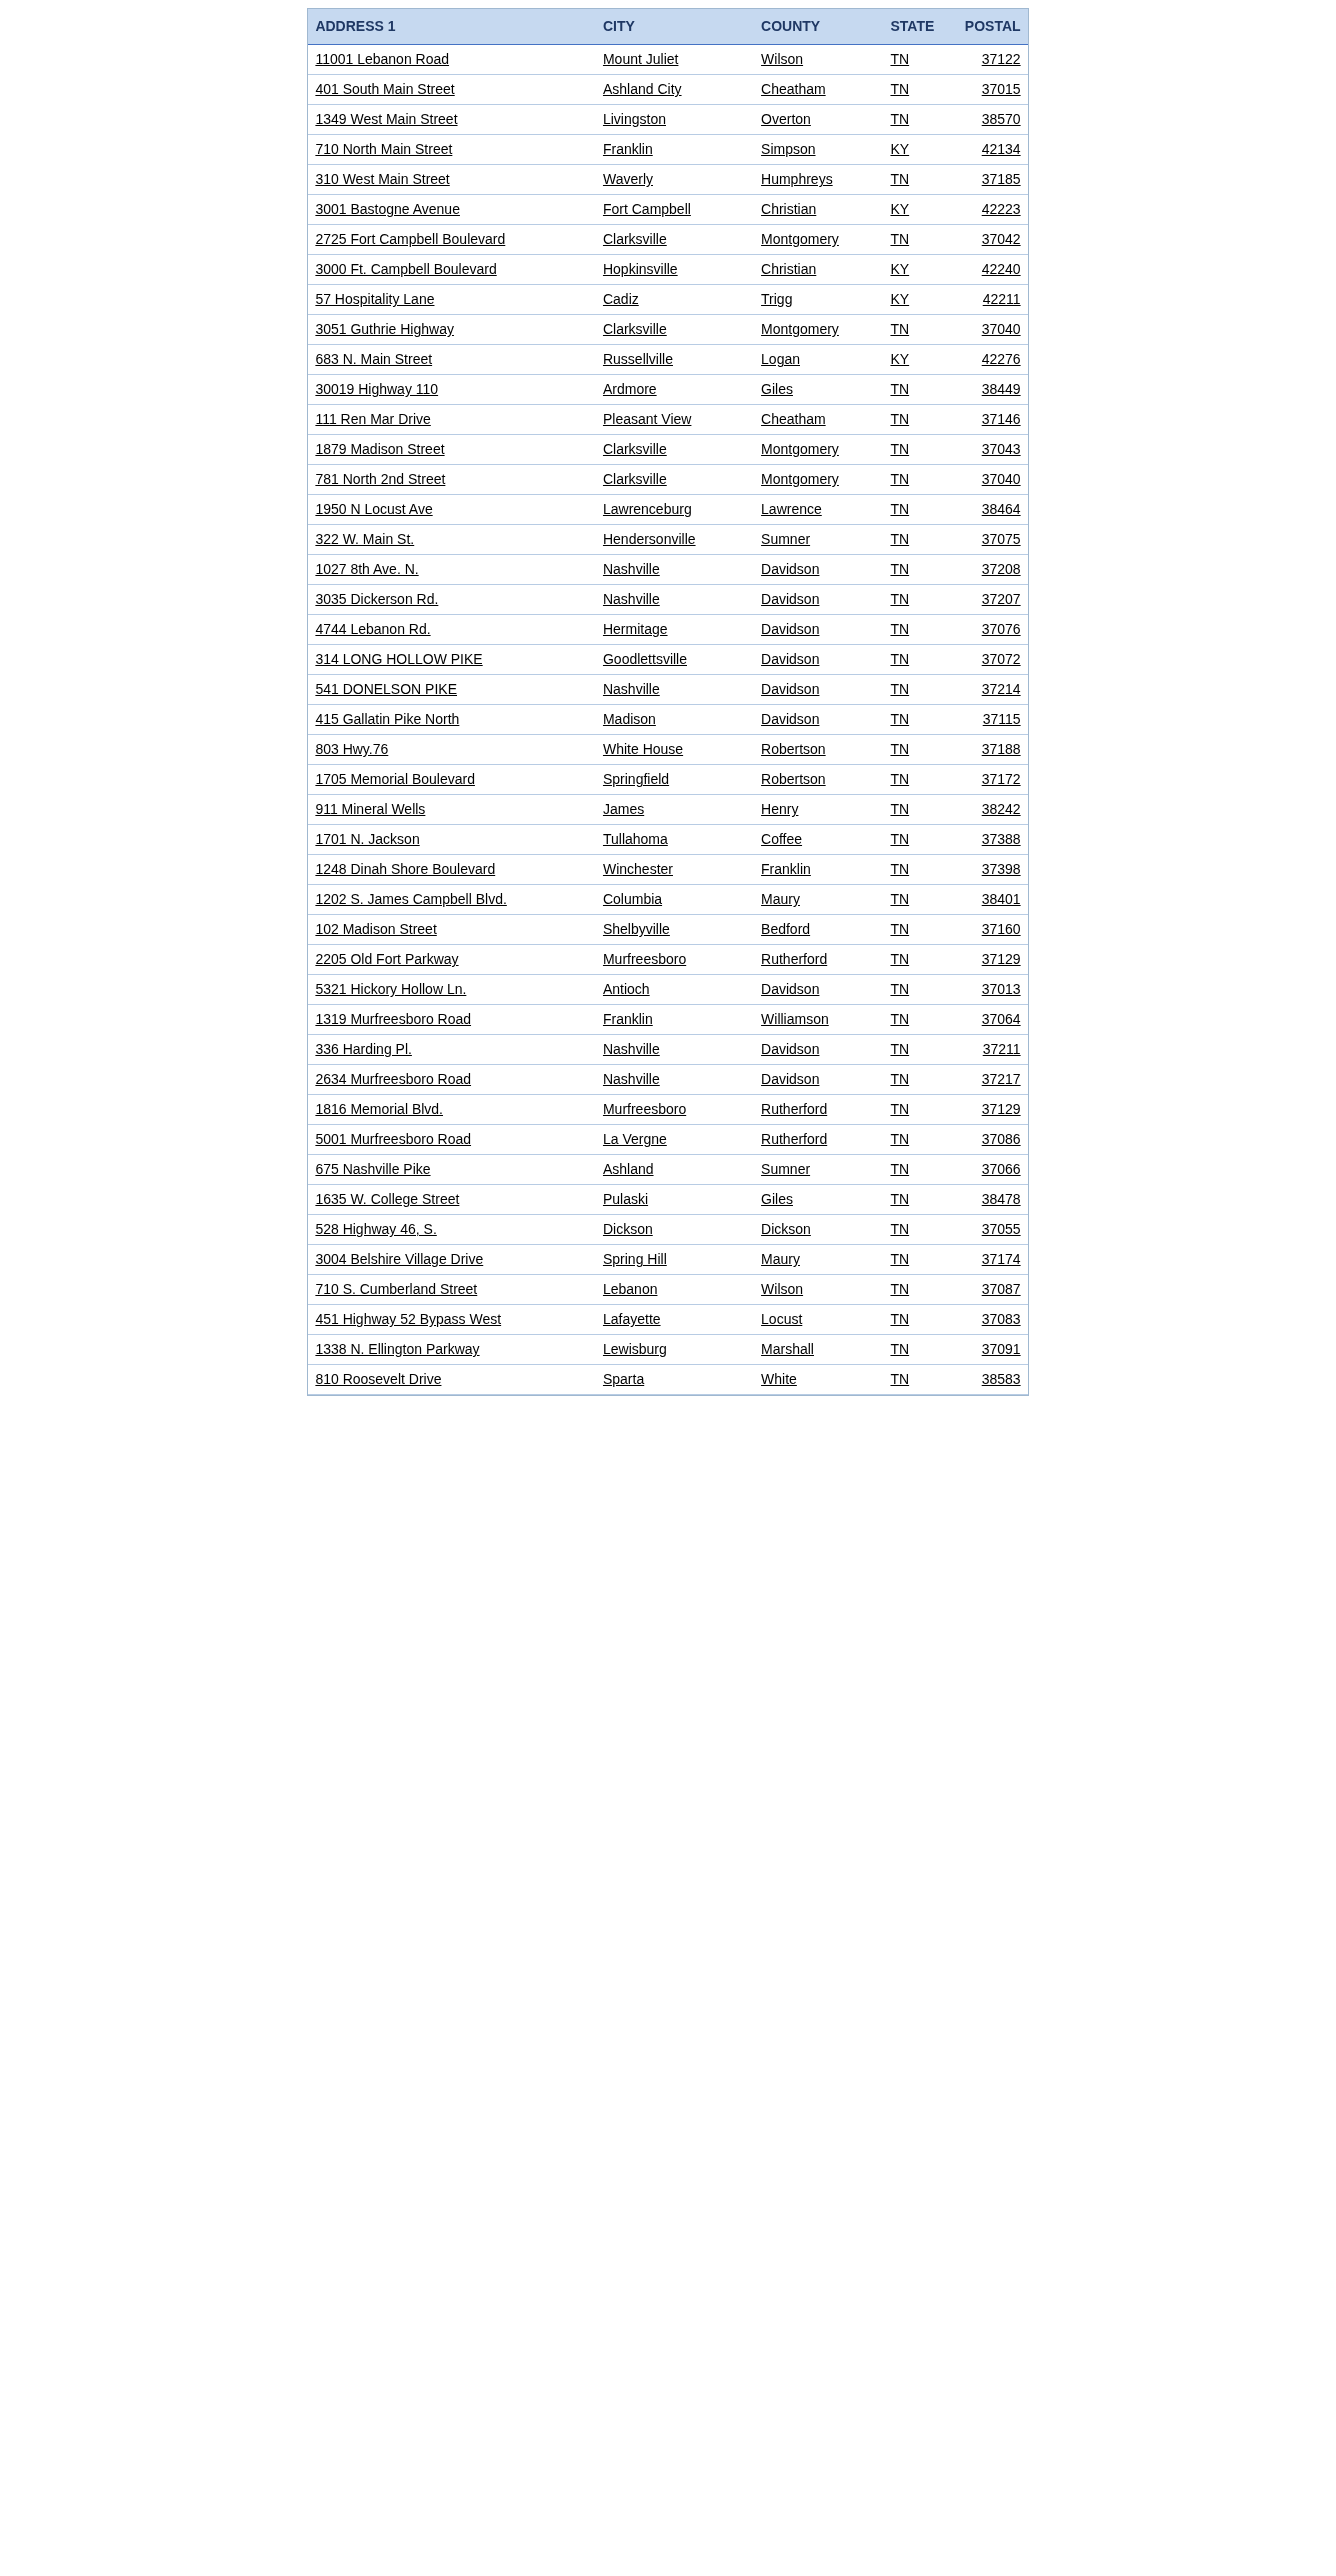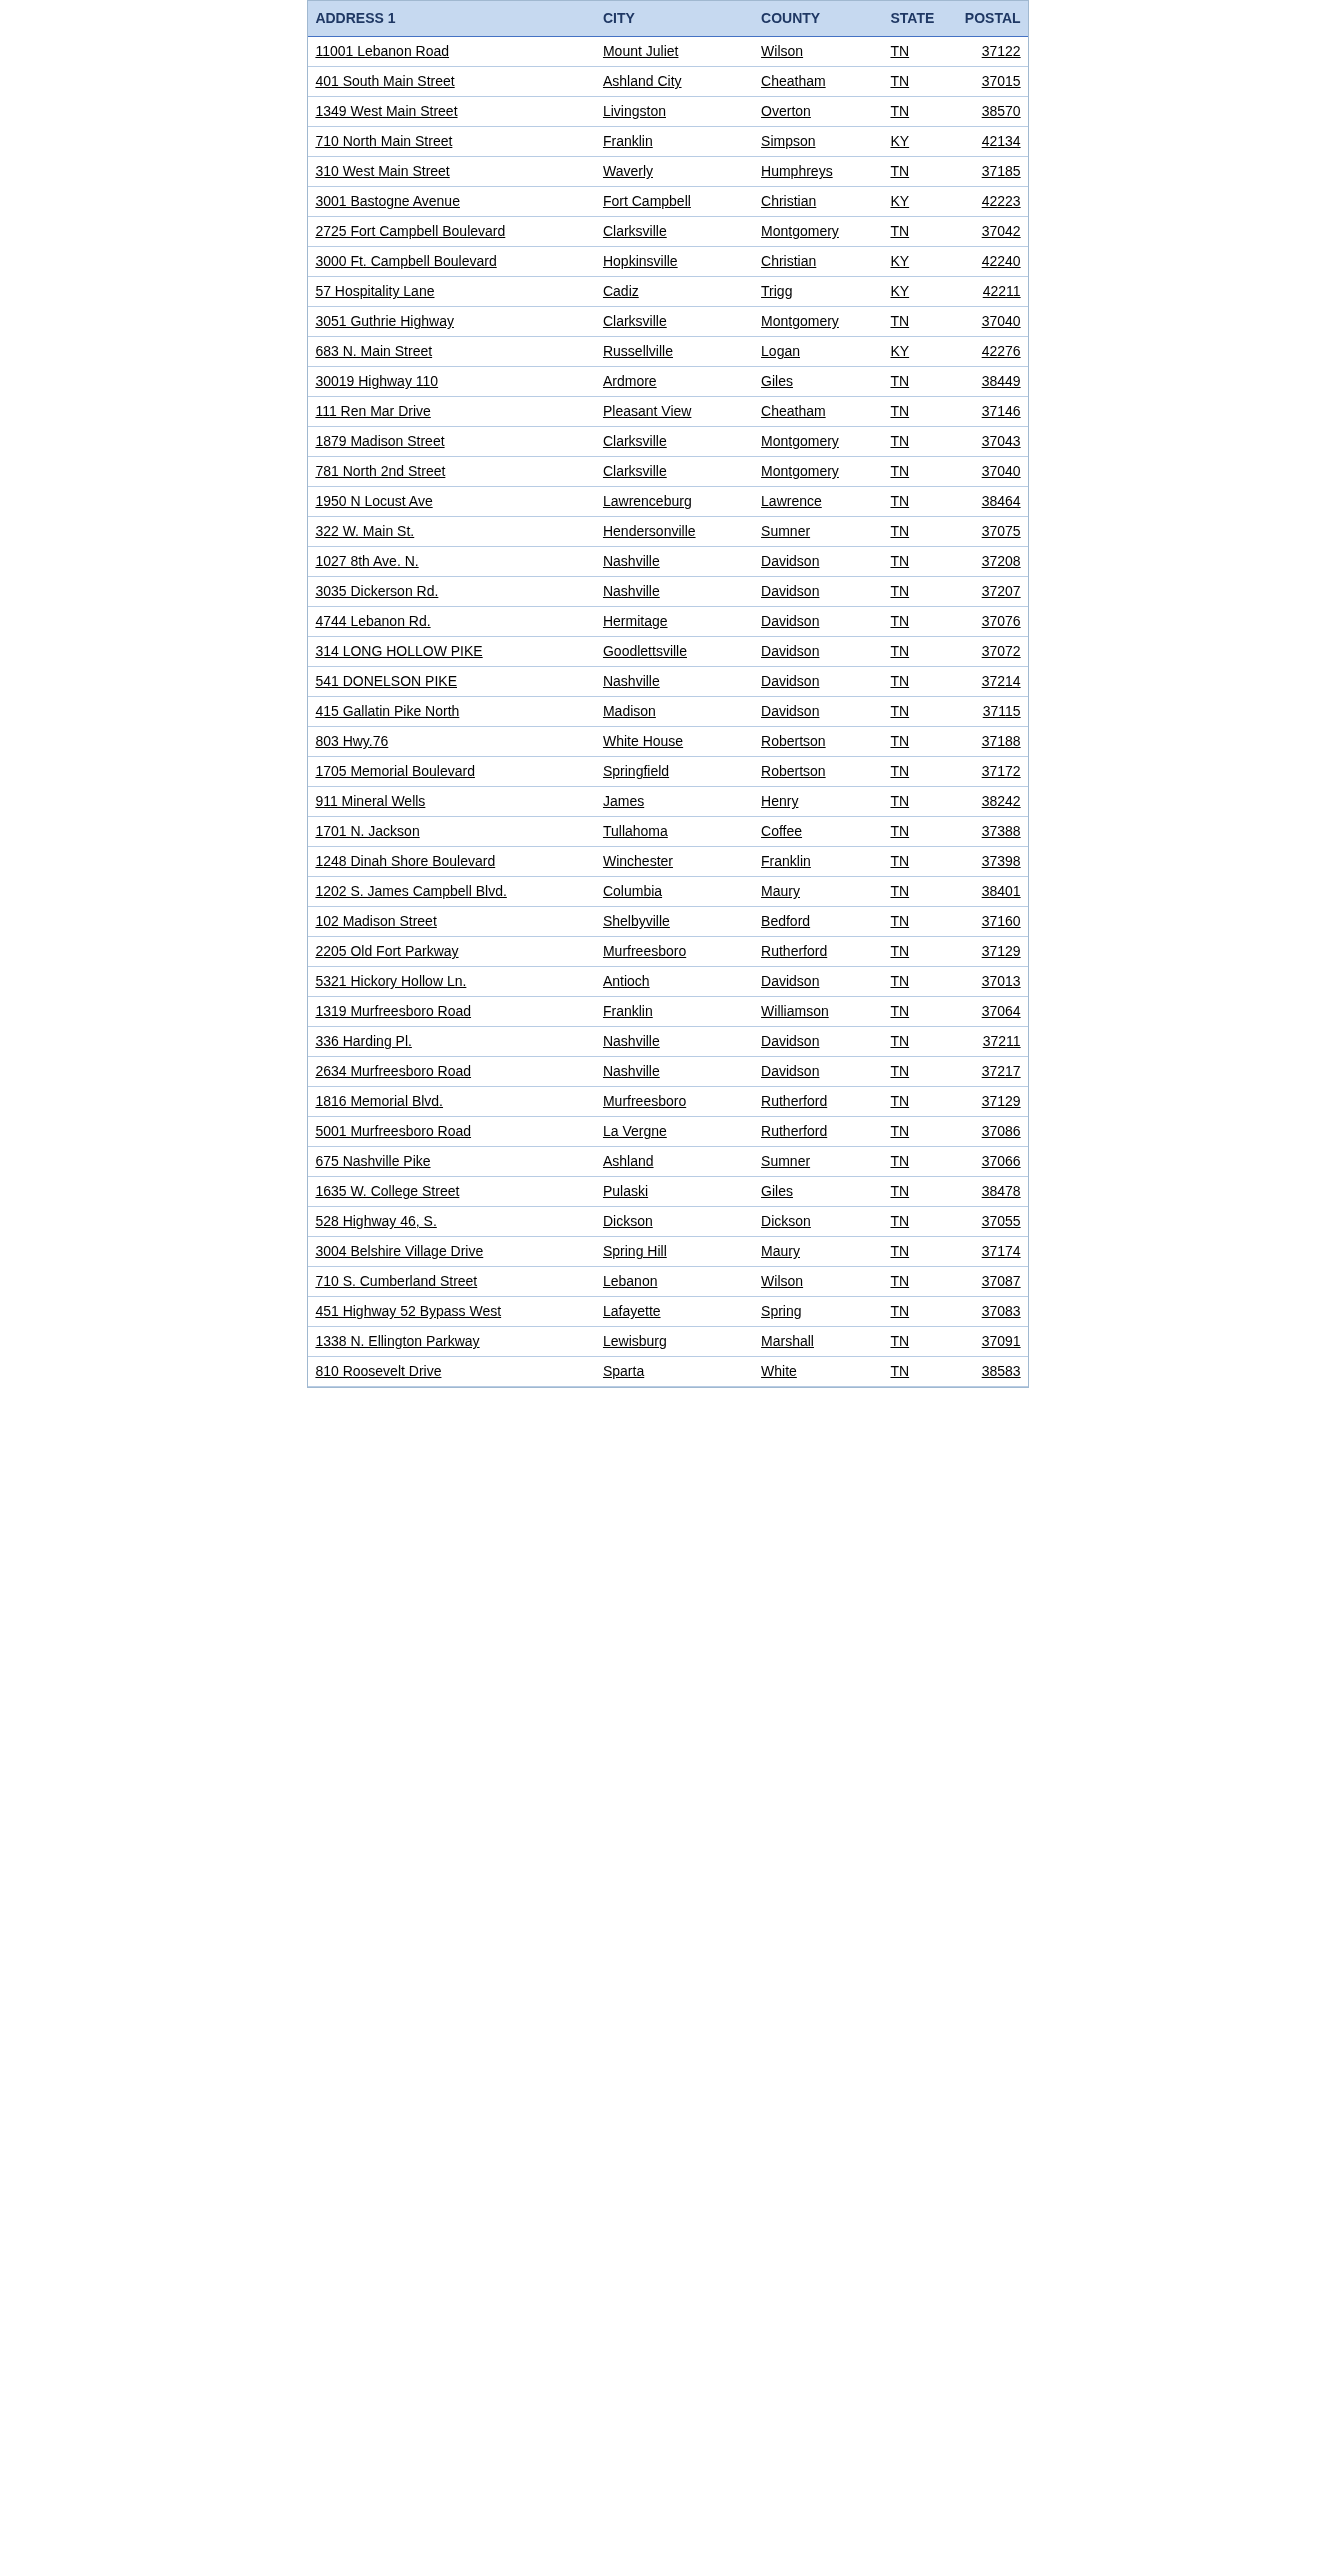--- a/index.html
+++ b/index.html
@@ -4,21 +4,21 @@
   <style>
     * { margin: 0; padding: 0; box-sizing: border-box; }
     body {
       font-family: Arial, sans-serif;
       font-size: 14px;
       background: #fff;
       color: #000;
     }
     .table-container {
       width: 722px;
-      margin: 0 auto;
+      margin: 8px auto;
       border: 0.9px solid #a0b8d0;
     }
     table {
       width: 100%;
       border-collapse: collapse;
     }
     thead tr {
       background: #c6d9f0;
     }
     thead th {
@@ -357,21 +357,21 @@
         <tr>
           <td class="col-address">710 S. Cumberland Street</td>
           <td class="col-city">Lebanon</td>
           <td class="col-county">Wilson</td>
           <td class="col-state">TN</td>
           <td class="col-postal">37087</td>
         </tr>
         <tr>
           <td class="col-address">451 Highway 52 Bypass West</td>
           <td class="col-city">Lafayette</td>
-          <td class="col-county">Spring</td>
+          <td class="col-county">Locust</td>
           <td class="col-state">TN</td>
           <td class="col-postal">37083</td>
         </tr>
         <tr>
           <td class="col-address">1338 N. Ellington Parkway</td>
           <td class="col-city">Lewisburg</td>
           <td class="col-county">Marshall</td>
           <td class="col-state">TN</td>
           <td class="col-postal">37091</td>
         </tr>

